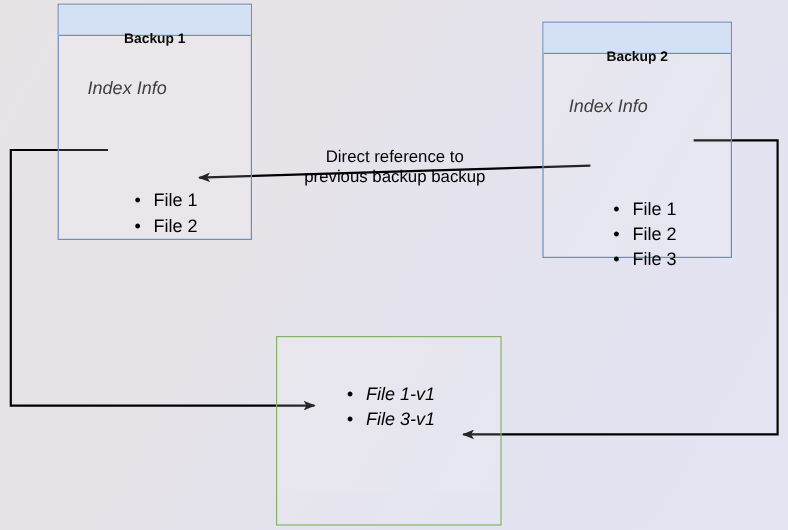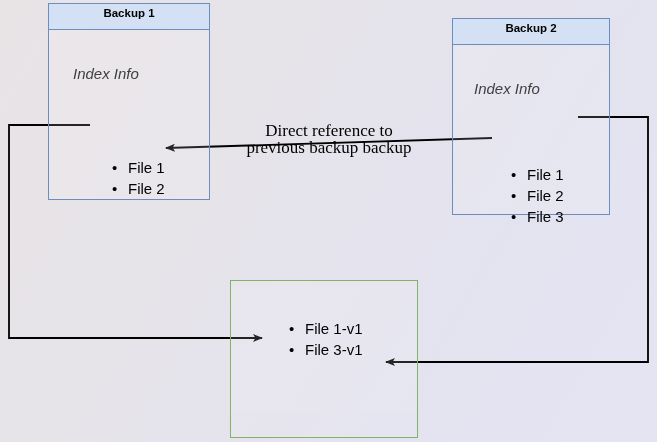--- a/index.html
+++ b/index.html
@@ -31,21 +31,21 @@
     box-sizing: border-box;
     background: rgba(255,255,255,0.10);
   }
   .box-header {
     box-sizing: border-box;
     text-align: center;
     font-weight: bold;
     font-size: 11.5px;
     color: #000;
     line-height: 1;
-    padding-top: 4px;
+    padding-top: 24px;
     height: 26px;
   }
   .box-body {
     box-sizing: border-box;
     position: relative;
     height: calc(100% - 26px);
   }
   .box-blue {
     border: 1.6px solid #6c8ebf;
   }
@@ -91,25 +91,24 @@
     content: "\2022";
     position: absolute;
     left: 0;
     top: 0;
     font-size: 15px;
     line-height: 21px;
   }
   .center-note {
     position: absolute;
     text-align: center;
-    font-size: 17px;
+    font-size: 14px;
     line-height: 17px;
     color: #000;
     white-space: nowrap;
-    font-family: Liberation Serif, serif;
   }
 </style>
 </head>
 <body>
 
 <div id="canvas">
 
   <svg class="connectors" viewBox="0 0 657 442">
     <defs>
       <marker id="arrowR" markerWidth="10" markerHeight="8" refX="9" refY="4" orient="auto" markerUnits="userSpaceOnUse">
@@ -145,21 +144,21 @@
       <ul class="file-list" style="left:42px; top:103px;">
         <li>File 1</li>
         <li>File 2</li>
         <li>File 3</li>
       </ul>
     </div>
   </div>
 
   <div class="box box-green" style="left:230px; top:280px; width:188px; height:158px;">
     <div class="box-body">
-      <ul class="file-list" style="left:42px; top:21px;">
+      <ul class="file-list" style="left:42px; top:21px;font-style:italic;">
         <li>File 1-v1</li>
         <li>File 3-v1</li>
       </ul>
     </div>
   </div>
 
   <div class="center-note" style="left:243px; top:122px; width:172px;">
     <div>Direct reference to</div>
     <div>previous backup backup</div>
   </div>

